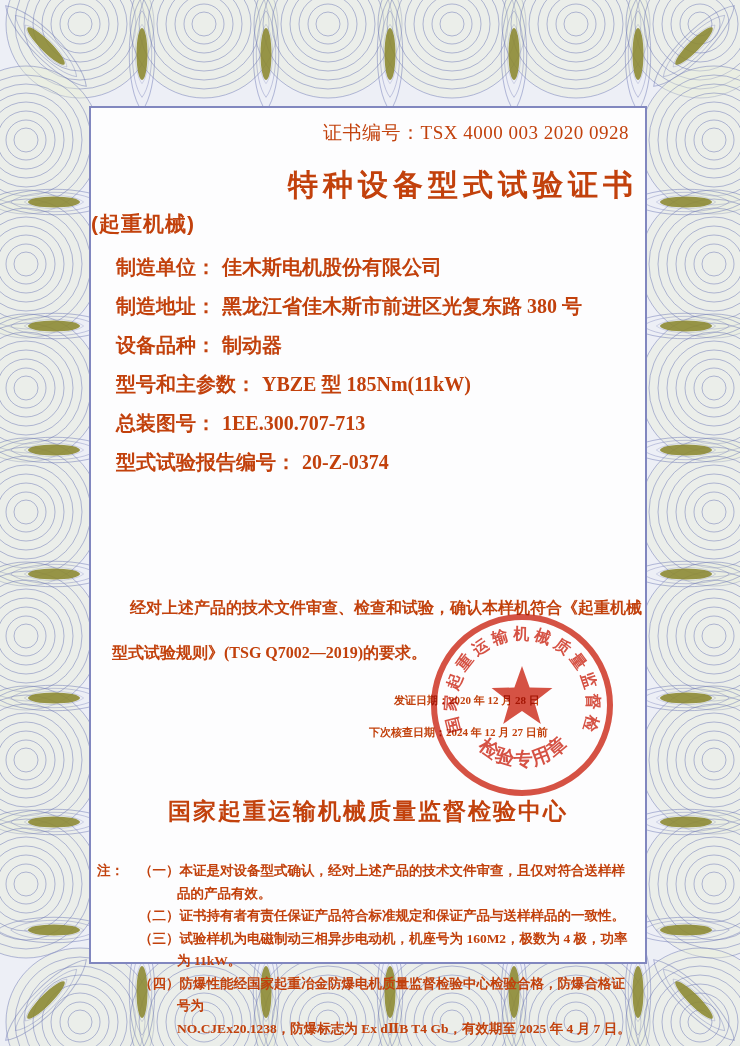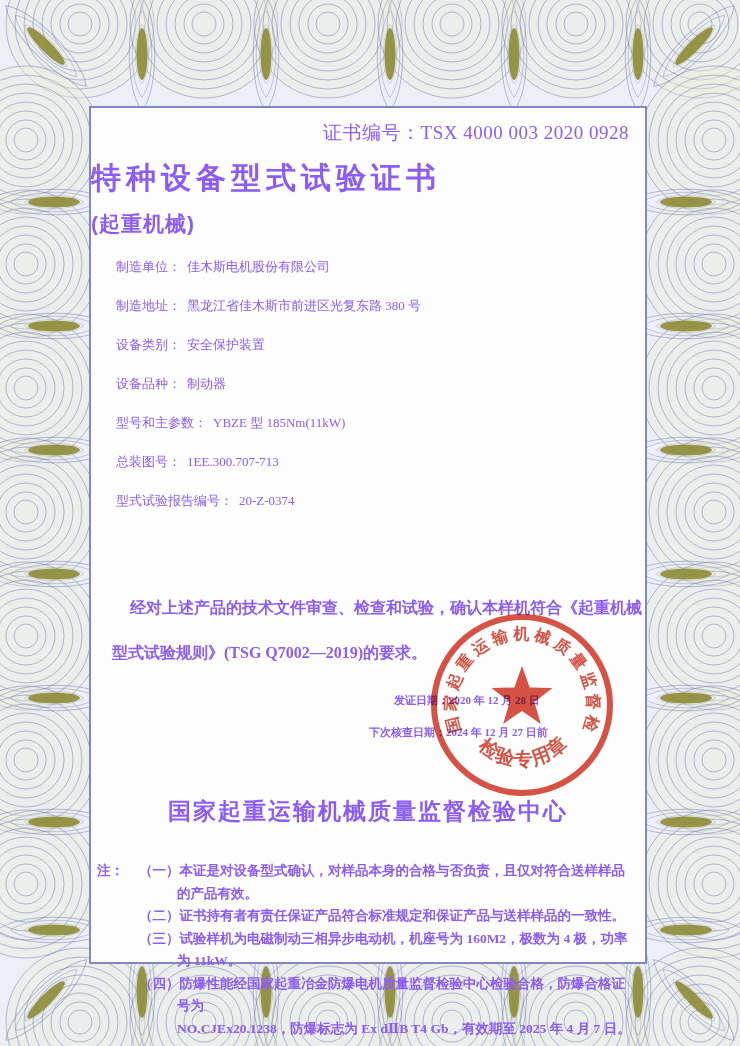--- a/index.html
+++ b/index.html
@@ -1,41 +1,41 @@
 <!DOCTYPE html>
 <html><head>
 <meta charset="utf-8">
 <style>
   html,body{margin:0;padding:0;}
   .page{
     position:relative; width:740px; height:1046px; overflow:hidden;
-    background:#edeff6; color:#8b5cf6;
+    background:#edeff6; color:#c2410c;
     font-family:"Liberation Serif","DejaVu Serif",serif;
   }
   .border-art{position:absolute; left:0; top:0;}
   .panel{
     position:absolute; left:89px; top:106px; width:558px; height:858px;
     background:#fdfdfe; border:2px solid #8187bf; box-sizing:border-box;
   }
   .cert-no{
     position:absolute; top:12px; right:16px; font-size:19px; line-height:26px;
     letter-spacing:.5px; white-space:nowrap;
   }
   .title{
-    position:absolute; top:50px; left:0; right:0; margin:0; text-align:left;
+    position:absolute; top:50px; left:0; right:0; margin:7px; text-align:right;
     font-family:"Liberation Sans","DejaVu Sans",sans-serif;
     font-size:30px; font-weight:bold; letter-spacing:5px; line-height:40px;
   }
   .subtitle{
     position:absolute; top:102px; left:0; right:0; margin:0; 
     font-family:"Liberation Sans","DejaVu Sans",sans-serif;
     font-size:21px; font-weight:bold; letter-spacing:1px; line-height:28px;
   }
   .fields{position:absolute; top:148px; left:25px; right:12px;}
-  .field-row{font-size:13px; line-height:22px; margin-bottom:17px; font-weight:400; white-space:nowrap;}
+  .field-row{font-size:20px; line-height:22px; margin-bottom:17px; font-weight:700; white-space:nowrap;}
   .field-label{margin-right:6px;}
   .statement{
     position:absolute; top:464px; left:8px; width:540px; margin:13px;
     font-size:16px; font-weight:600; line-height:45px; text-indent:18px;
   }
   .dates{
     position:absolute; top:576px; left:278px; font-size:11px; font-weight:600;
     line-height:32px; white-space:nowrap;
   }
   .date-line1{padding-left:25px;}
@@ -150,23 +150,20 @@
     <h2 class="subtitle">(起重机械)</h2>
 
     <div class="fields">
       <div class="field-row">
         <span class="field-label">制造单位：</span><span class="field-value">佳木斯电机股份有限公司</span>
       </div>
       <div class="field-row">
         <span class="field-label">制造地址：</span><span class="field-value">黑龙江省佳木斯市前进区光复东路 380 号</span>
       </div>
       <div class="field-row">
-        <span class="field-label">设备类别：</span><span class="field-value">安全保护装置</span>
-      </div>
-      <div class="field-row">
         <span class="field-label">设备品种：</span><span class="field-value">制动器</span>
       </div>
       <div class="field-row">
         <span class="field-label">型号和主参数：</span><span class="field-value">YBZE 型 185Nm(11kW)</span>
       </div>
       <div class="field-row">
         <span class="field-label">总装图号：</span><span class="field-value">1EE.300.707-713</span>
       </div>
       <div class="field-row">
         <span class="field-label">型式试验报告编号：</span><span class="field-value">20-Z-0374</span>
@@ -193,21 +190,21 @@
       <text font-family="Liberation Sans, DejaVu Sans, sans-serif" font-size="19" font-weight="bold" fill="#d23a2a" letter-spacing="1.2">
         <textPath href="#sealBottomArc" startOffset="2">检验专用章</textPath>
       </text>
     </svg>
 
     <div class="authority">国家起重运输机械质量监督检验中心</div>
 
     <div class="notes-block">
       <span class="notes-label">注：</span>
       <div class="notes">
-        <div class="note">（一）本证是对设备型式确认，对样品本身的合格与否负责，且仅对符合送样样品的产品有效。</div>
+        <div class="note">（一）本证是对设备型式确认，经对上述产品的技术文件审查，且仅对符合送样样品的产品有效。</div>
         <div class="note">（二）证书持有者有责任保证产品符合标准规定和保证产品与送样样品的一致性。</div>
         <div class="note">（三）试验样机为电磁制动三相异步电动机，机座号为 160M2，极数为 4 极，功率为 11kW。</div>
         <div class="note">（四）防爆性能经国家起重冶金防爆电机质量监督检验中心检验合格，防爆合格证号为
 NO.CJEx20.1238，防爆标志为 Ex dⅡB T4 Gb，有效期至 2025 年 4 月 7 日。</div>
       </div>
     </div>
 
   </div>
 </div>
 

